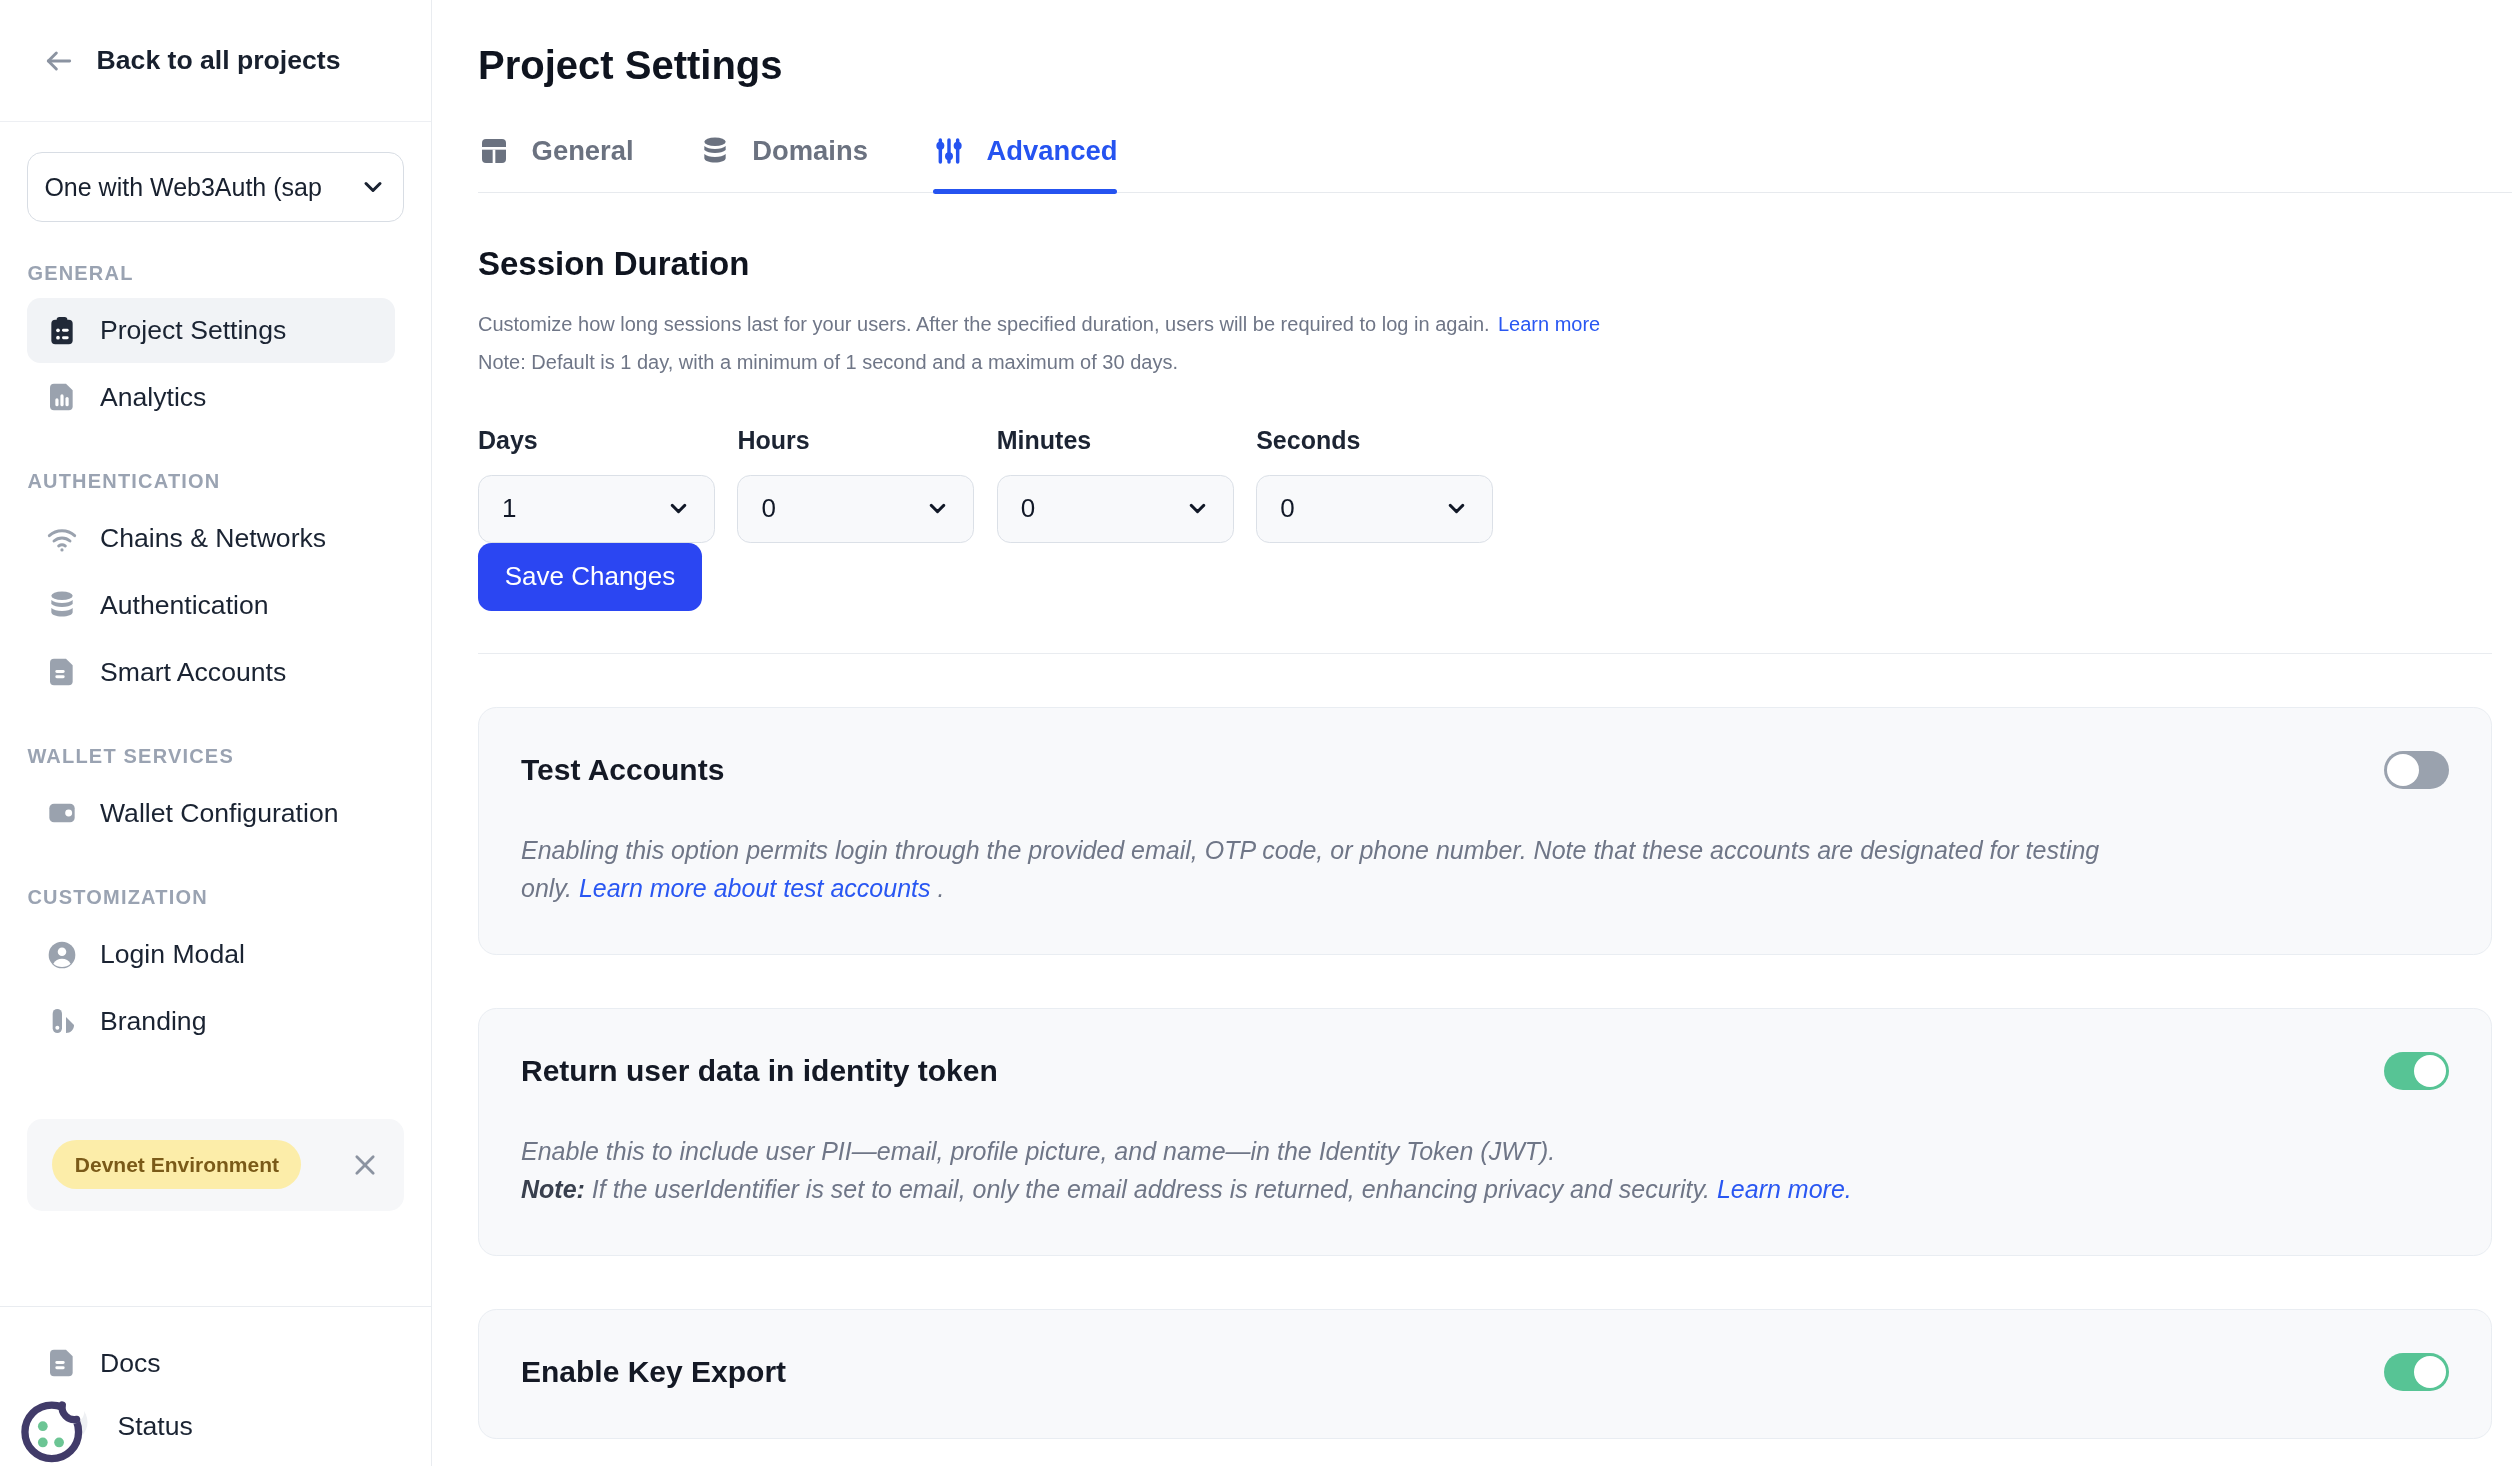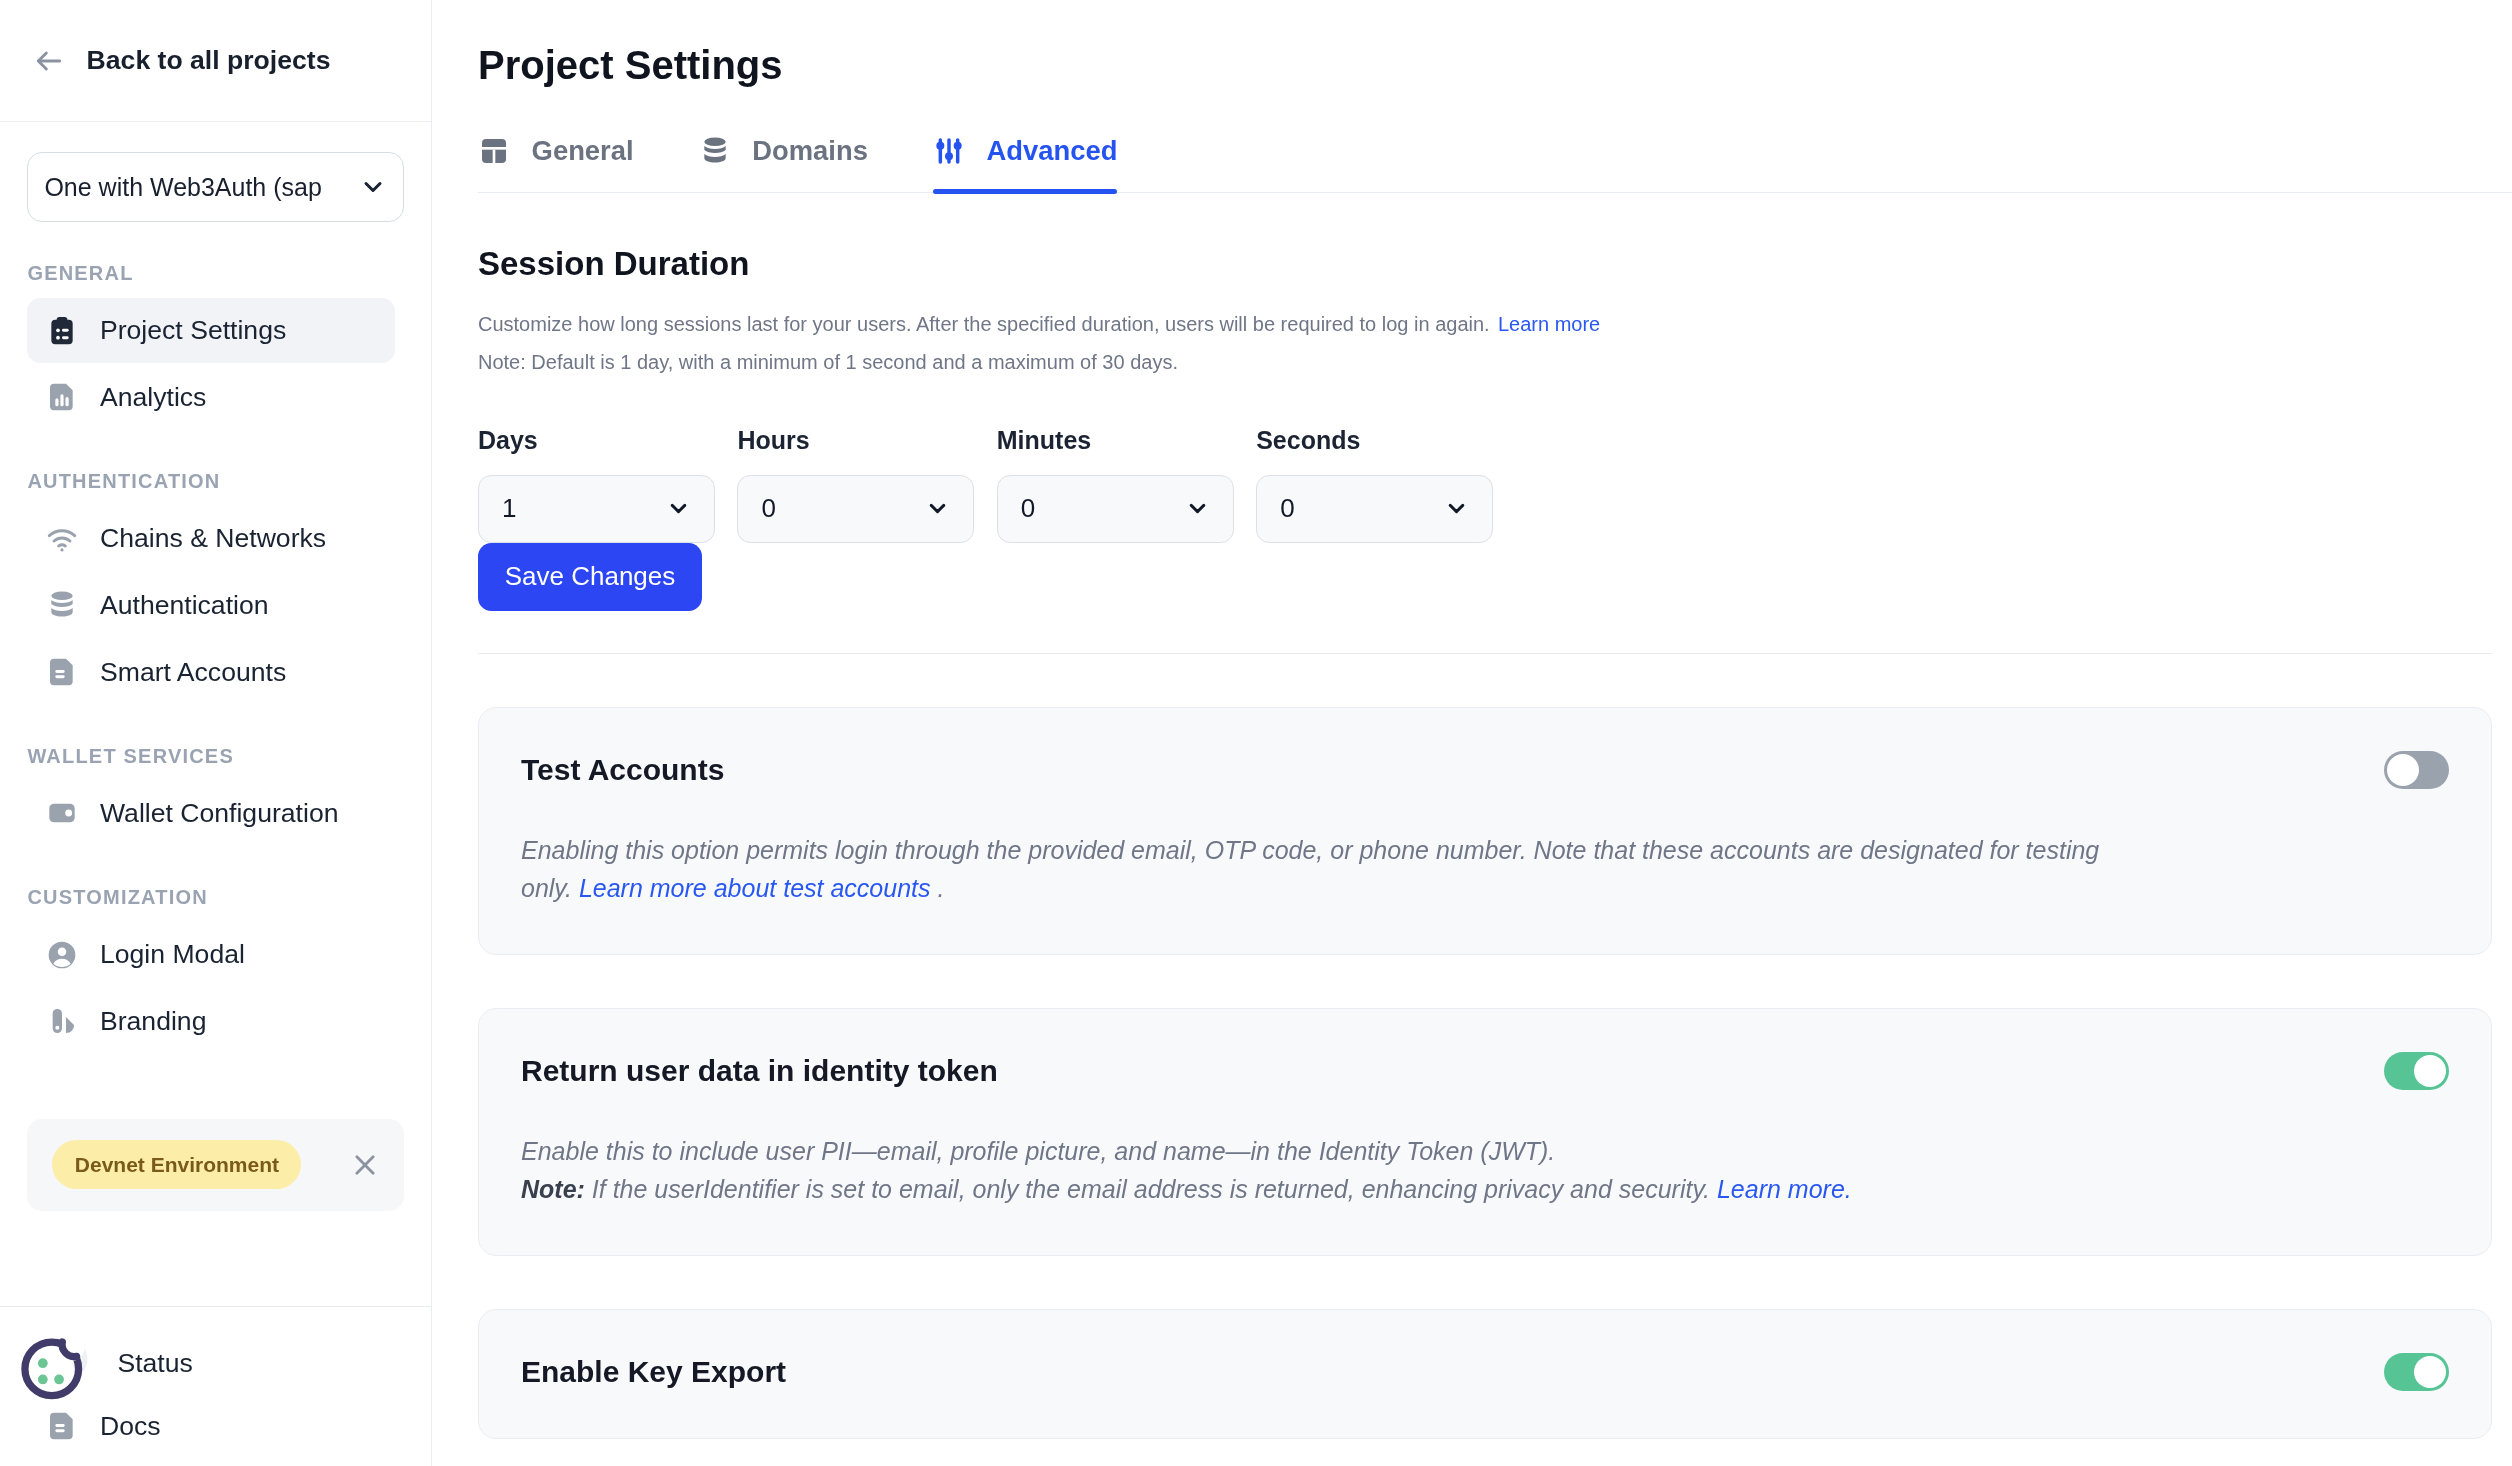--- a/index.html
+++ b/index.html
@@ -3,21 +3,21 @@
 <meta charset="utf-8">
 <style>
   * { box-sizing: border-box; margin: 0; padding: 0; }
   html,body { width: 2512px; height: 1466px; overflow: hidden; background: #fff;
     font-family: "Liberation Sans", "DejaVu Sans", sans-serif; color:#141a26; }
   .app { display: flex; width: 2512px; height: 1466px; }
 
   
   .sidebar { width: 432px; min-width:432px; height: 100%; border-right: 1.7px solid #e9ecf0;
     display: flex; flex-direction: column; background:#fff; }
-  .back-row { height: 122px; display:flex; align-items:center; gap: 21.6px; padding: 0 33px;
+  .back-row { height: 122px; display:flex; align-items:center; gap: 21.6px; padding: 0 43px;
     border-bottom: 1.7px solid #edeff3; cursor:pointer; }
   .back-row span { font-size: 26.6px; font-weight: 600; color:#18202e; }
   .project-select { margin: 30px 27.4px 0; height: 70px; border: 1.7px solid #d8dde4; border-radius: 15px;
     background:#fff; display:flex; align-items:center; justify-content:space-between; padding: 0 16px; cursor:pointer; }
   .ps-text { font-size: 25px; color:#18202e; white-space: nowrap; overflow: hidden; max-width: 299px; }
   .section-label { margin: 40px 0 13.3px 27.4px; font-size: 20px; font-weight: 600; letter-spacing: 1.2px;
     color:#9aa3b2; text-transform: uppercase; }
   .nav-item { display:flex; align-items:center; gap: 21.6px; height: 65px; margin: 1.7px 36px 1.7px 27.4px;
     padding-left: 19px; border-radius: 13.3px; cursor:pointer; }
   .nav-item .nav-label { font-size: 26.6px; font-weight: 500; color:#1a2332; }
@@ -188,43 +188,43 @@
 
     <div class="env-card">
       <span class="env-pill">Devnet Environment</span>
       <svg width="28" height="28" viewBox="0 0 24 24" fill="none" stroke="#8b93a1" stroke-width="2.4" stroke-linecap="round">
           <path d="M5 5l14 14"></path>
           <path d="M19 5L5 19"></path>
         </svg>
     </div>
 
     <div class="sidebar-footer">
+      <div class="footer-item">
+        <svg class="nav-icon" viewBox="0 0 24 24">
+            <path d="M6 2h9l5 5v12a3 3 0 0 1-3 3H6a3 3 0 0 1-3-3V5a3 3 0 0 1 3-3z" fill="#9aa2ae"></path>
+            <rect x="7" y="10.5" width="7" height="2.2" rx="1.1" fill="#fff"></rect>
+            <rect x="7" y="14.5" width="7" height="2.2" rx="1.1" fill="#fff"></rect>
+          </svg>
+        <span class="nav-label">Docs</span>
+      </div>
       <div class="footer-item status">
         <span class="cookie-wrap">
           <svg width="78" height="78" viewBox="0 0 48 48">
             <circle cx="32" cy="21" r="12" fill="#eef0f3"></circle>
             <path d="M27 21l3.5 3.5L37 18" fill="none" stroke="#fff" stroke-width="3" stroke-linecap="round" stroke-linejoin="round"></path>
             <circle cx="22" cy="27" r="16.5" fill="#fff" stroke="#413b69" stroke-width="4.5"></circle>
             <circle cx="34.5" cy="14.5" r="7.5" fill="#fff"></circle>
             <path d="M28.5 10.5a7.5 7.5 0 0 0 8.8 8.8" fill="none" stroke="#413b69" stroke-width="4.5" stroke-linecap="round"></path>
             <circle cx="16.5" cy="23.5" r="3" fill="#6cc594"></circle>
             <circle cx="16.5" cy="33.5" r="3" fill="#6cc594"></circle>
             <circle cx="26.5" cy="33.5" r="3" fill="#6cc594"></circle>
           </svg>
         </span>
         <span class="nav-label">Status</span>
       </div>
-      <div class="footer-item">
-        <svg class="nav-icon" viewBox="0 0 24 24">
-            <path d="M6 2h9l5 5v12a3 3 0 0 1-3 3H6a3 3 0 0 1-3-3V5a3 3 0 0 1 3-3z" fill="#9aa2ae"></path>
-            <rect x="7" y="10.5" width="7" height="2.2" rx="1.1" fill="#fff"></rect>
-            <rect x="7" y="14.5" width="7" height="2.2" rx="1.1" fill="#fff"></rect>
-          </svg>
-        <span class="nav-label">Docs</span>
-      </div>
     </div>
   </aside>
 
   <main class="main">
 
     <h1>Project Settings</h1>
 
     <div class="tabs">
       <div class="tab">
         <svg class="tab-icon" viewBox="0 0 24 24">

